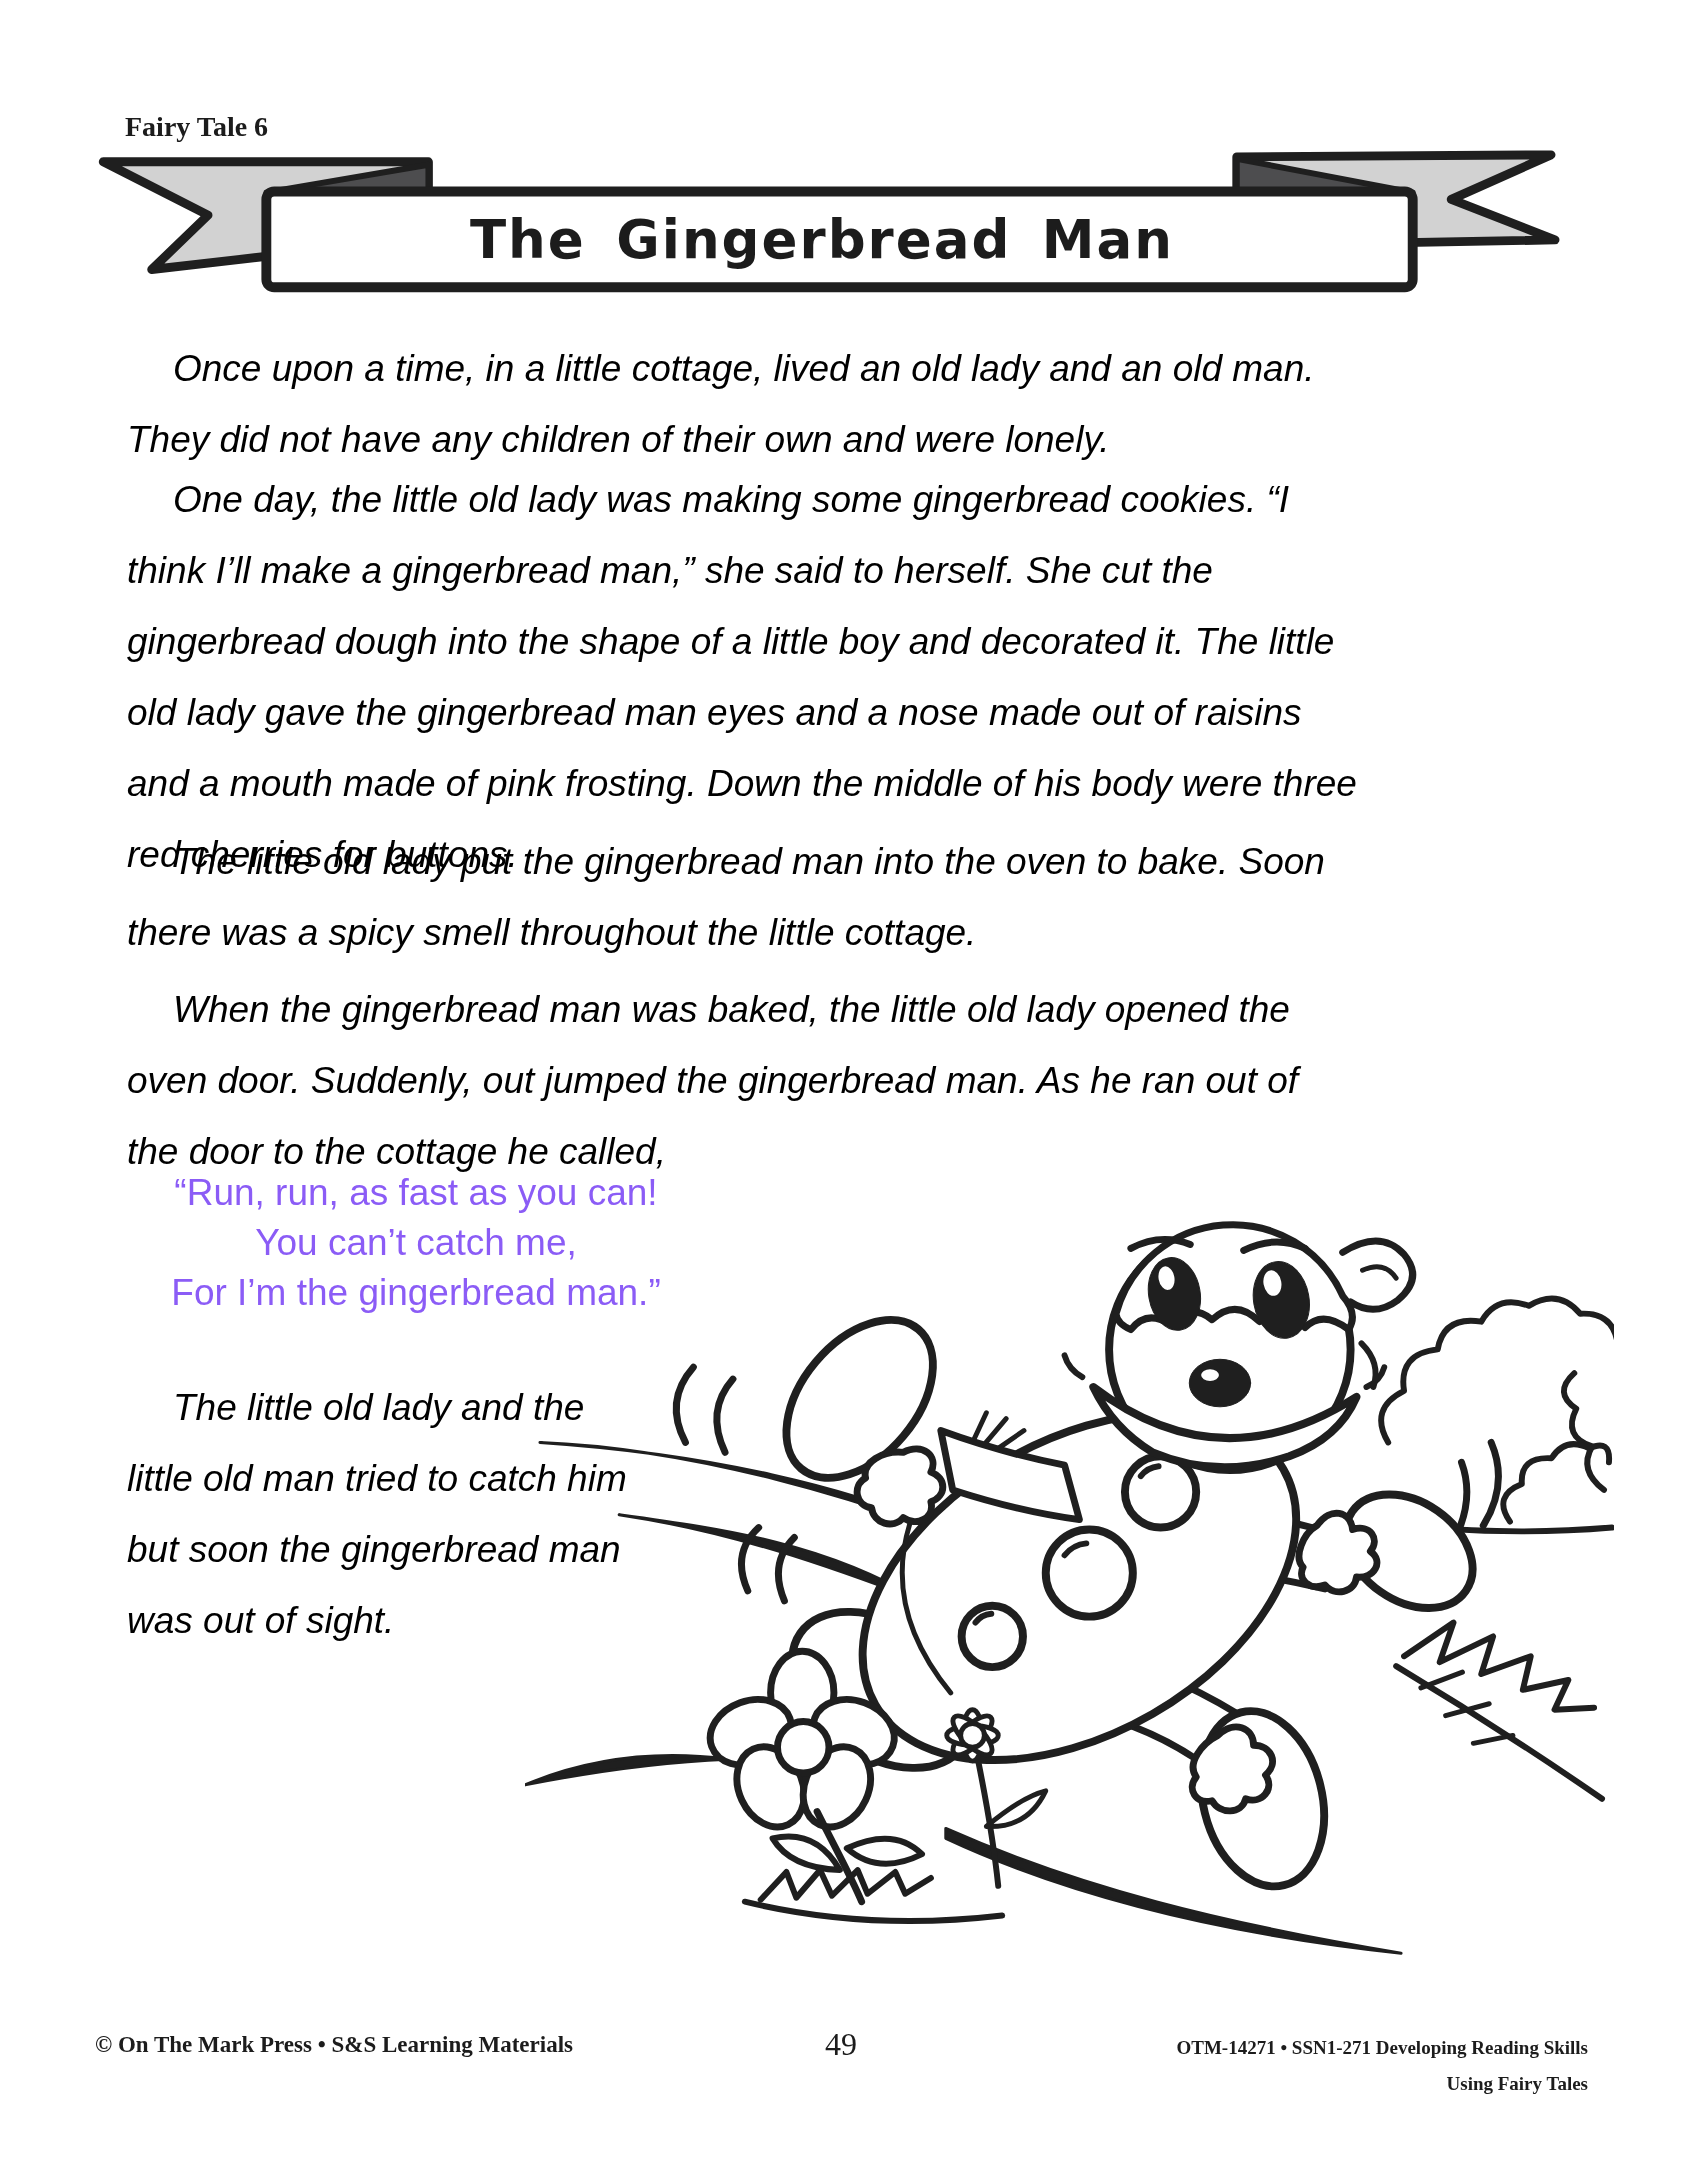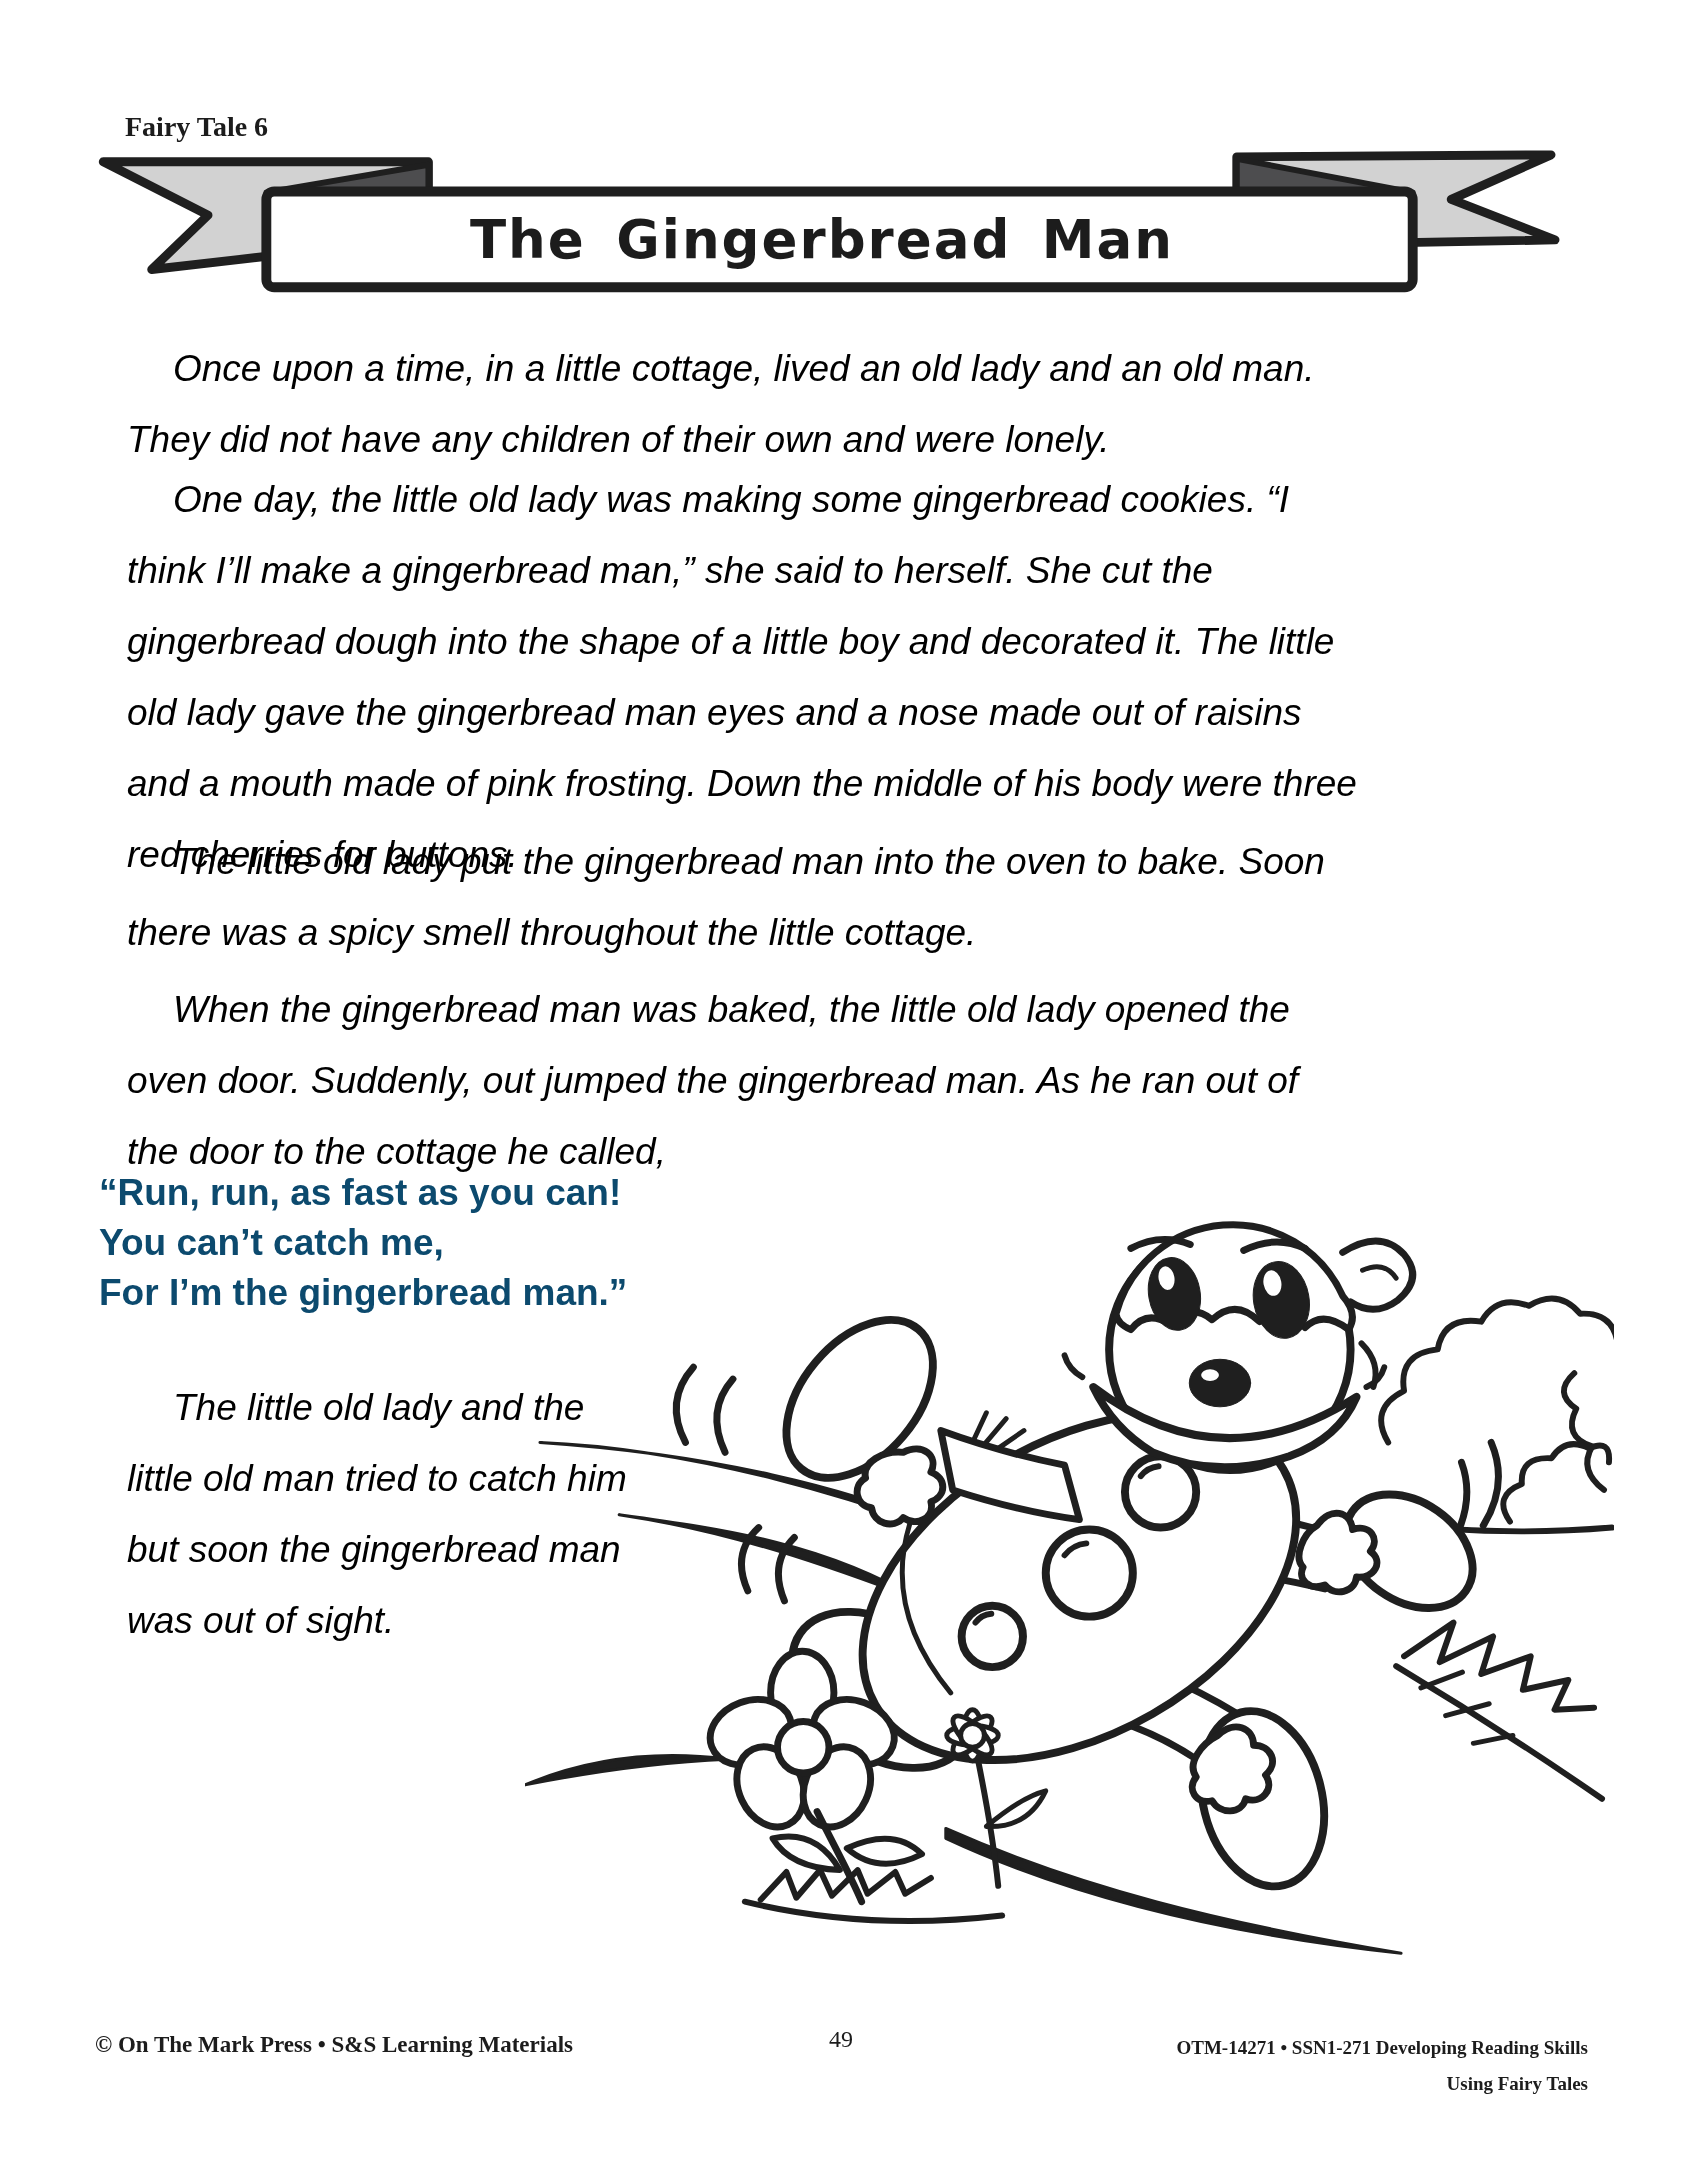--- a/index.html
+++ b/index.html
@@ -29,34 +29,34 @@
     left:127px;width:1445px;
     font-size:37px;line-height:71px;
     white-space:pre;
     text-indent:46px;
     color:#000000;
     font-style:italic;
   }
   .verse{
     left:99px;width:634px;
     font-size:37px;line-height:50px;
-    font-weight:bold;text-align:left;
-    white-space:pre;color:#0c4a6e;
+    font-weight:normal;text-align:center;
+    white-space:pre;color:#8b5cf6;
   }
   .para-narrow{width:604px;}
   .illustration{left:525px;top:1193px;width:1089px;height:777px;}
   .footer-left{
     left:95px;top:2032px;
     font-family:"Liberation Serif", serif;
     font-weight:bold;font-size:23px;color:#1c1c1c;
   }
   .footer-page{
     left:752px;top:2026px;width:178px;text-align:center;
     font-family:"Liberation Serif", serif;
-    font-size:24px;color:#1c1c1c;
+    font-size:32px;color:#1c1c1c;
   }
   .footer-right{
     right:95px;top:2030px;width:752px;text-align:right;
     font-family:"Liberation Serif", serif;
     font-weight:bold;font-size:19px;line-height:36px;color:#1c1c1c;
     white-space:pre;
   }
 </style>
 </head>
 <body>

